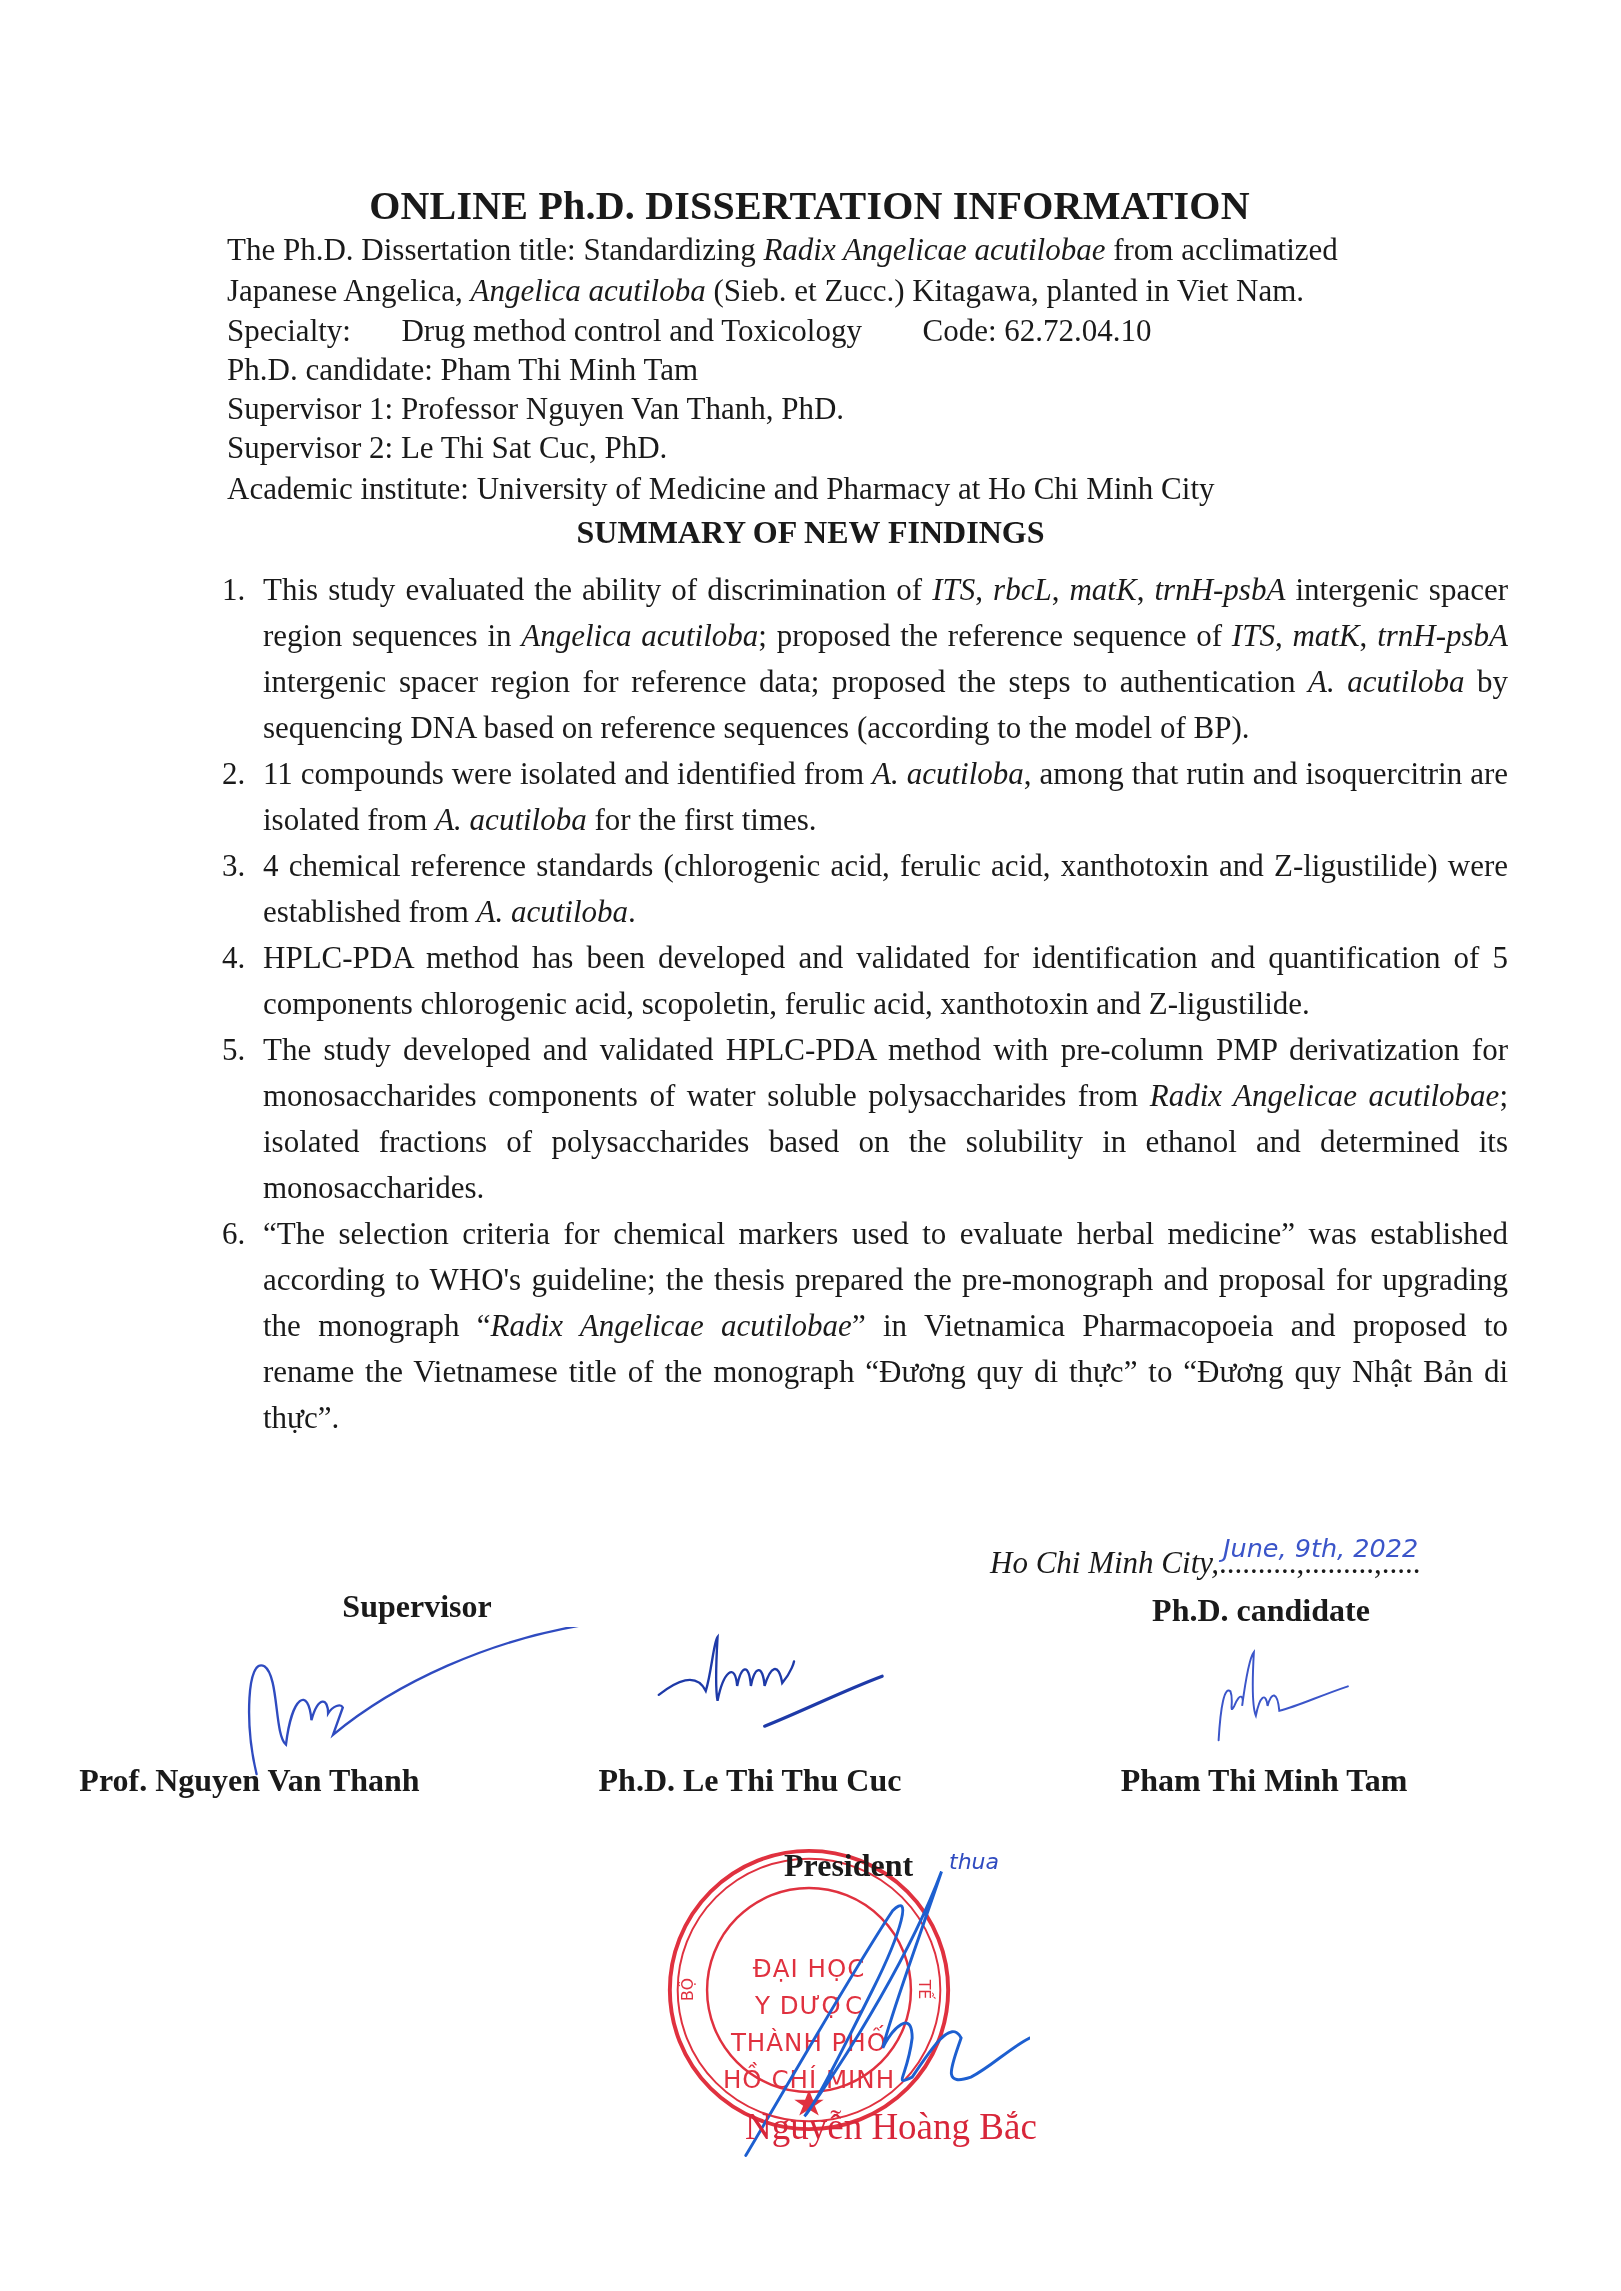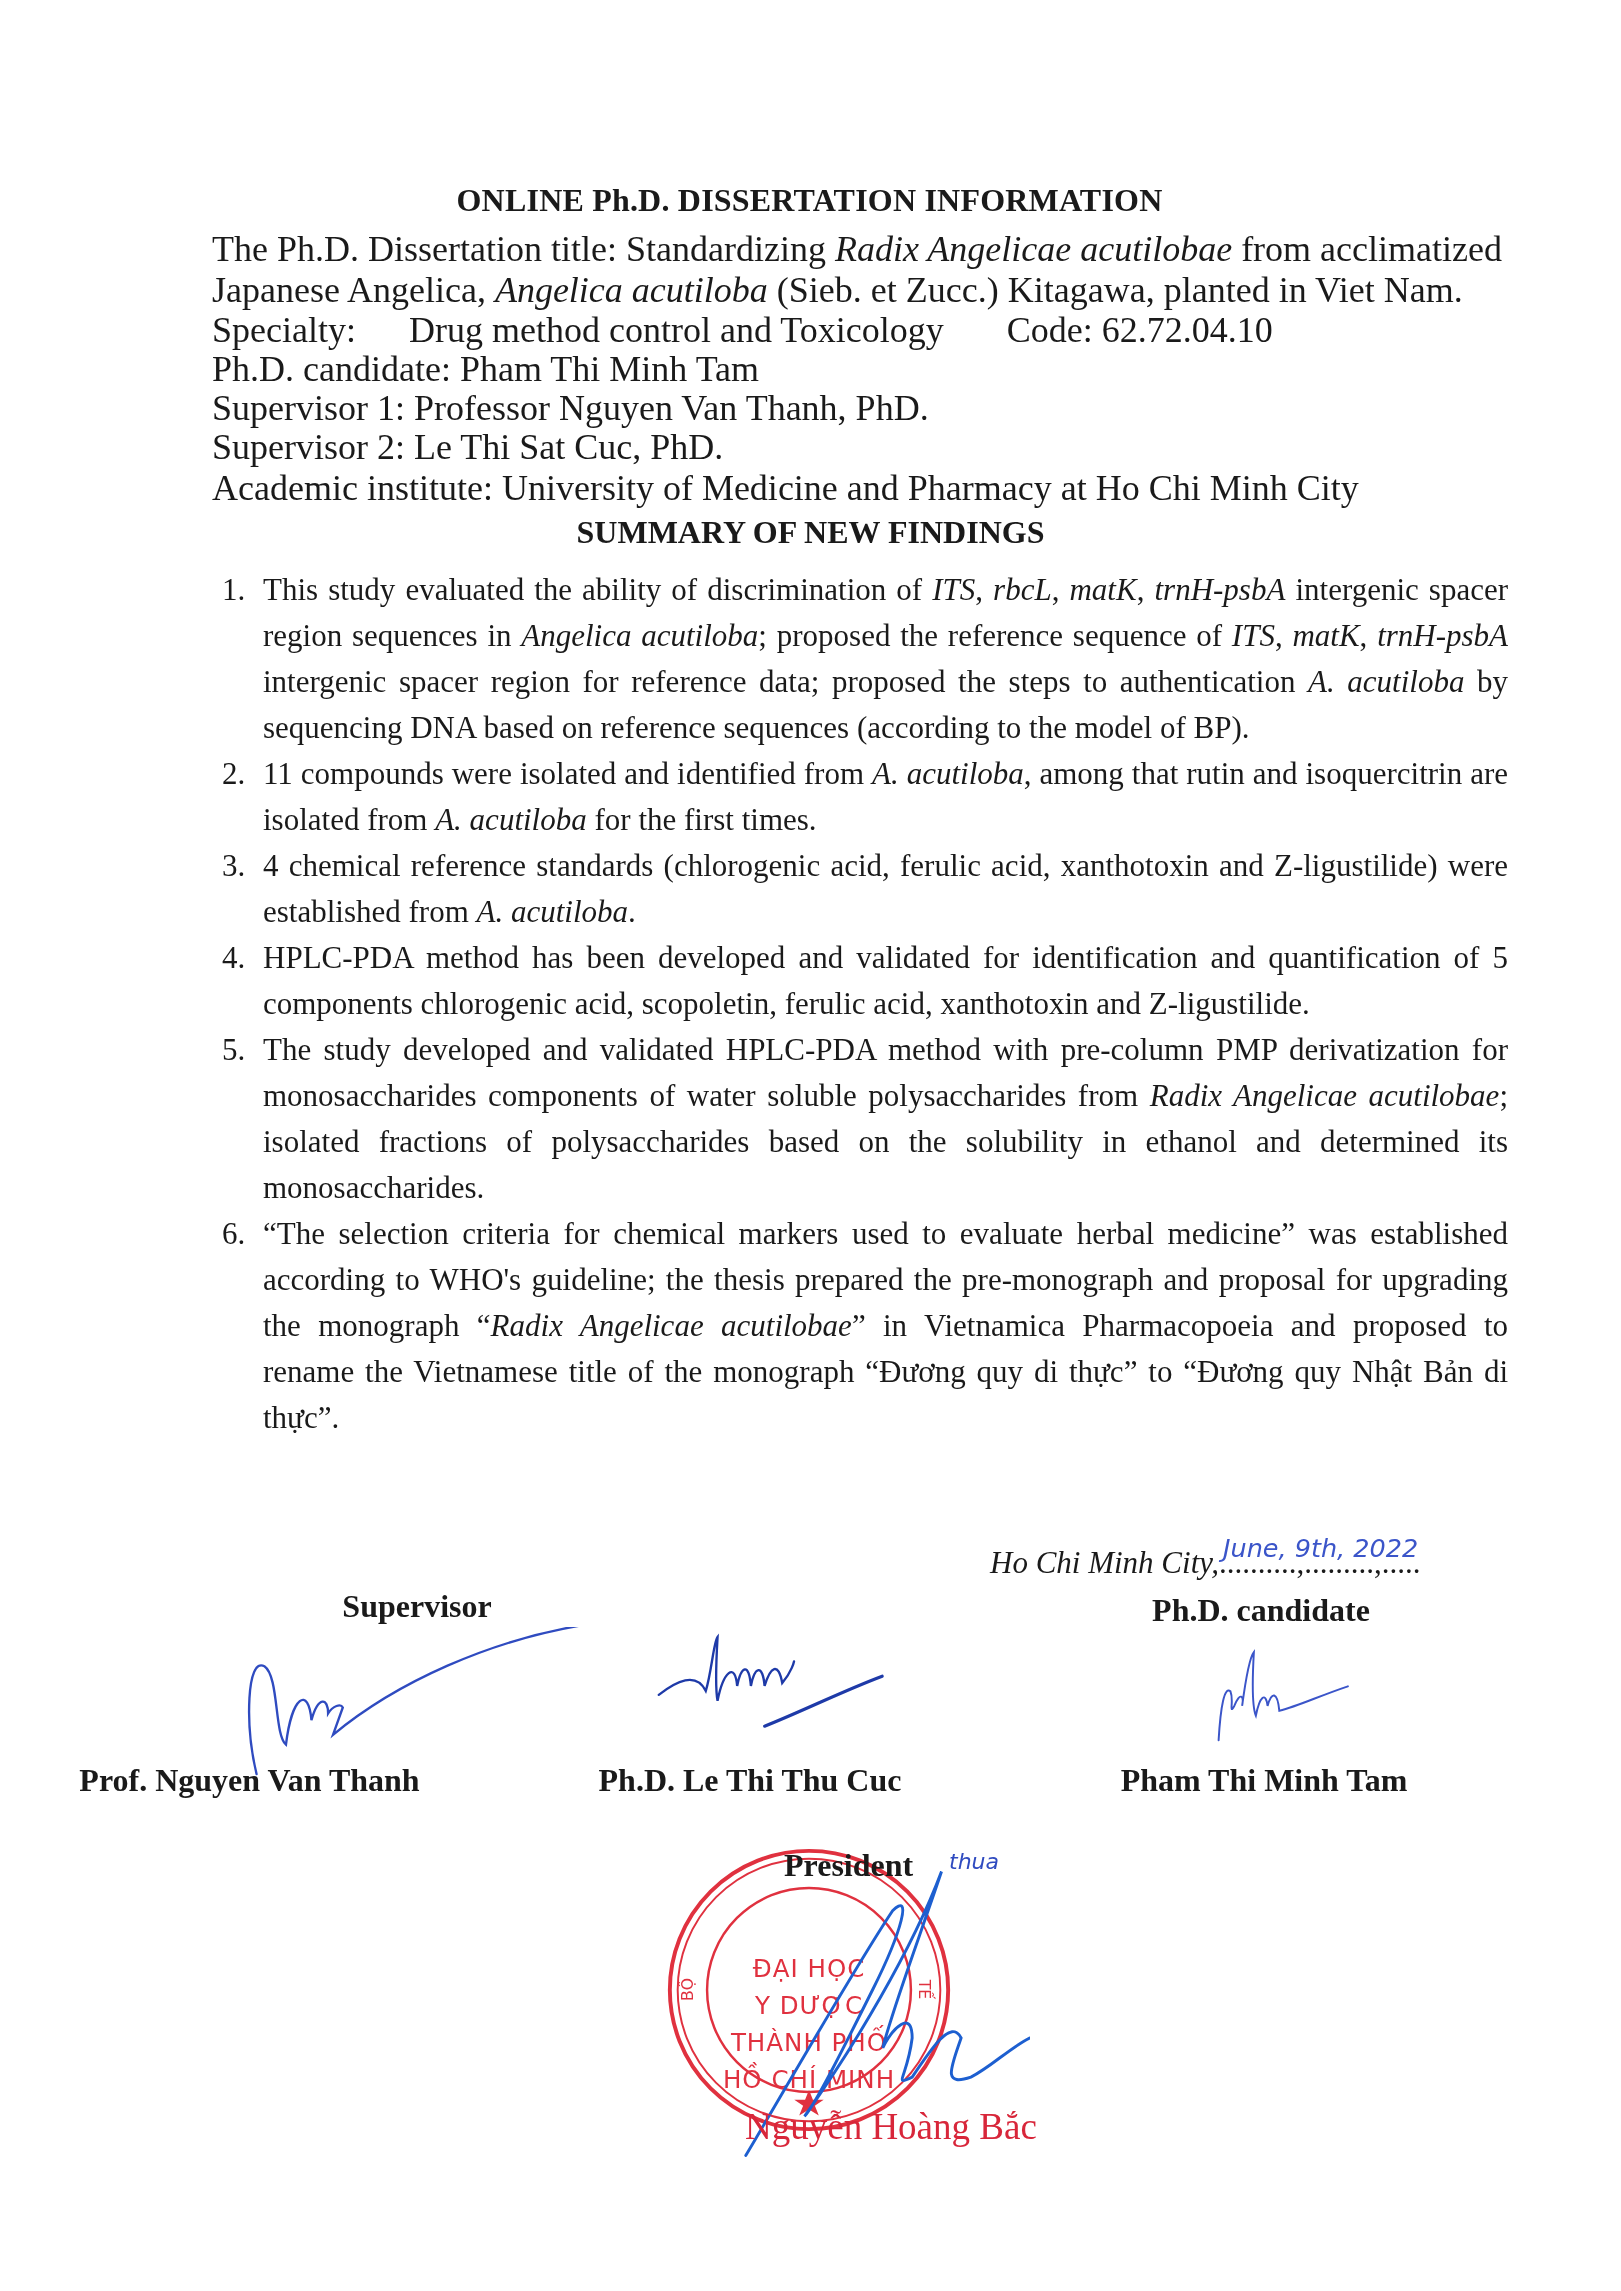--- a/index.html
+++ b/index.html
@@ -1,20 +1,20 @@
 <!DOCTYPE html>
 <html><head>
 <meta charset="utf-8">
 <style>
   html, body { margin: 0; padding: 0; background: #ffffff; }
   body { width: 1621px; height: 2292px; position: relative; overflow: hidden;
          font-family: "Liberation Serif", "DejaVu Serif", serif; color: #1a1a1a; }
   .abs { position: absolute; }
-  .title { top: 182px; left: 0; width: 1619px; text-align: center; font-weight: bold; font-size: 32px; letter-spacing: 0.2px; }
-  .info { left: 212px; font-size: 36px; line-height: 39px; white-space: nowrap; }
+  .title { top: 182px; left: 0; width: 1619px; text-align: center; font-weight: bold; font-size: 40px; letter-spacing: 0.2px; }
+  .info { left: 227px; font-size: 31px; line-height: 39px; white-space: nowrap; }
   .info i { font-style: italic; }
   .summary-heading { top: 514px; left: 0; width: 1621px; text-align: center; font-weight: bold; font-size: 32px; }
   .findings { left: 222px; top: 567px; width: 1286px; font-size: 31px; line-height: 46px; margin: 0; padding: 0; list-style: none; }
   .findings li { position: relative; padding-left: 41px; text-align: justify; margin: 0 0 0 0; }
   .findings li .num { position: absolute; left: 0; top: 0; }
   .findings li i { font-style: italic; }
   .date-line { top: 1545px; left: 990px; font-size: 31px; font-style: italic; white-space: nowrap; }
   .date-line .handwritten { color: #3b55c9; font-family: "DejaVu Sans", sans-serif; font-style: italic; font-size: 25.5px; font-weight: normal; }
   .role { font-weight: bold; font-size: 32px; text-align: center; white-space: nowrap; }
   .name { font-weight: bold; font-size: 32px; text-align: center; white-space: nowrap; }

